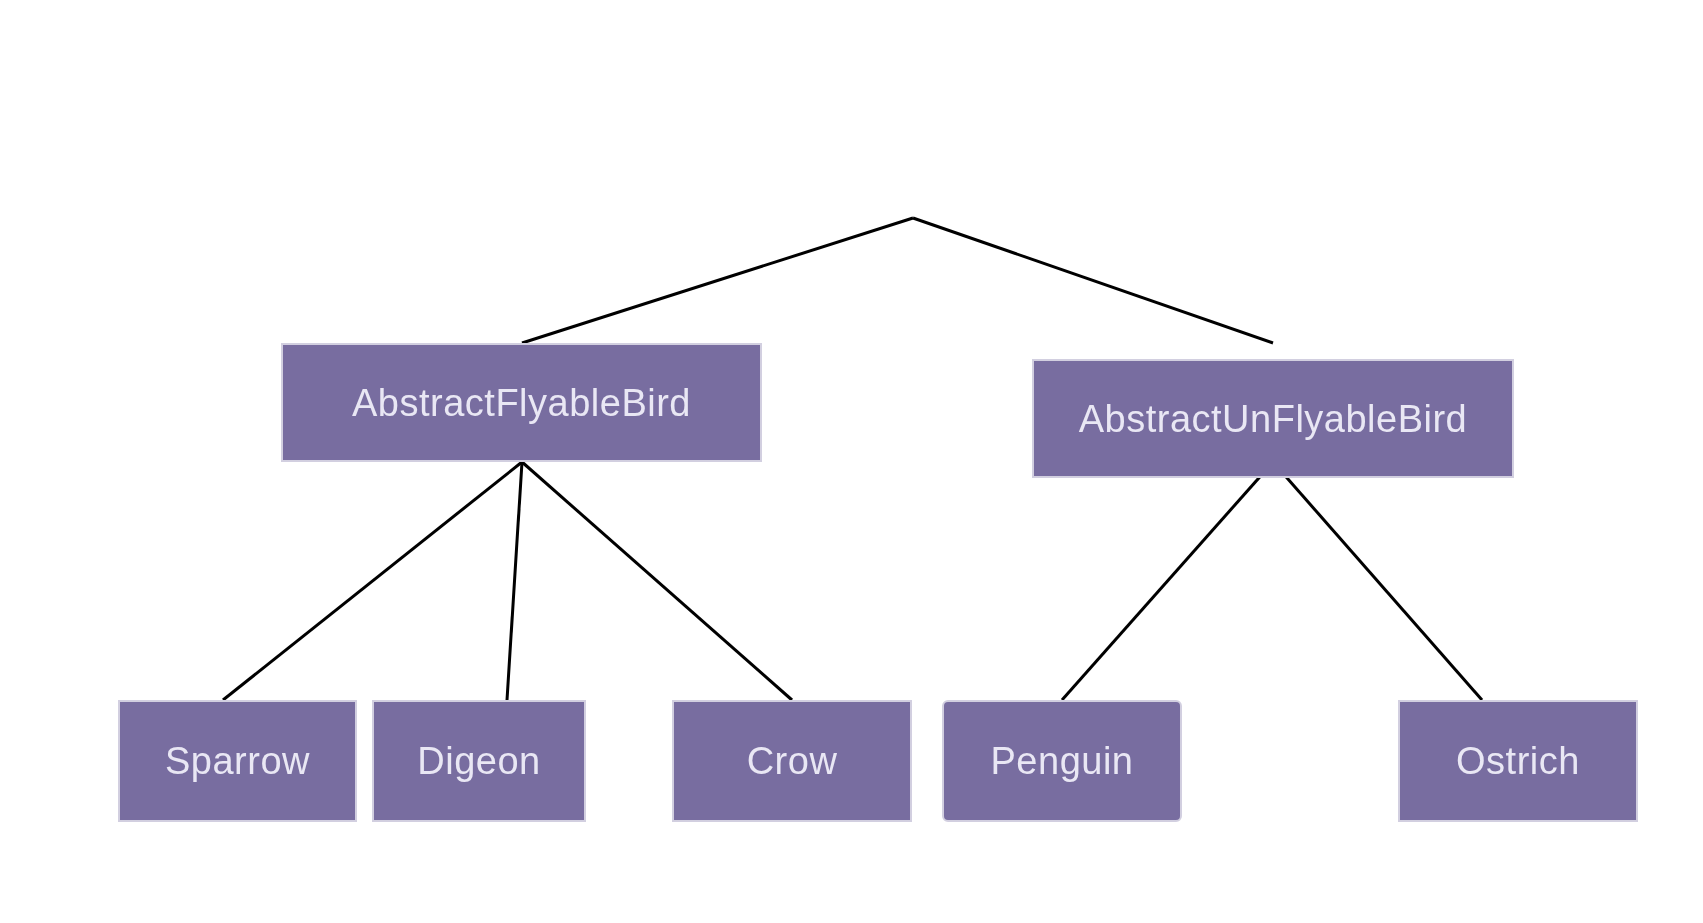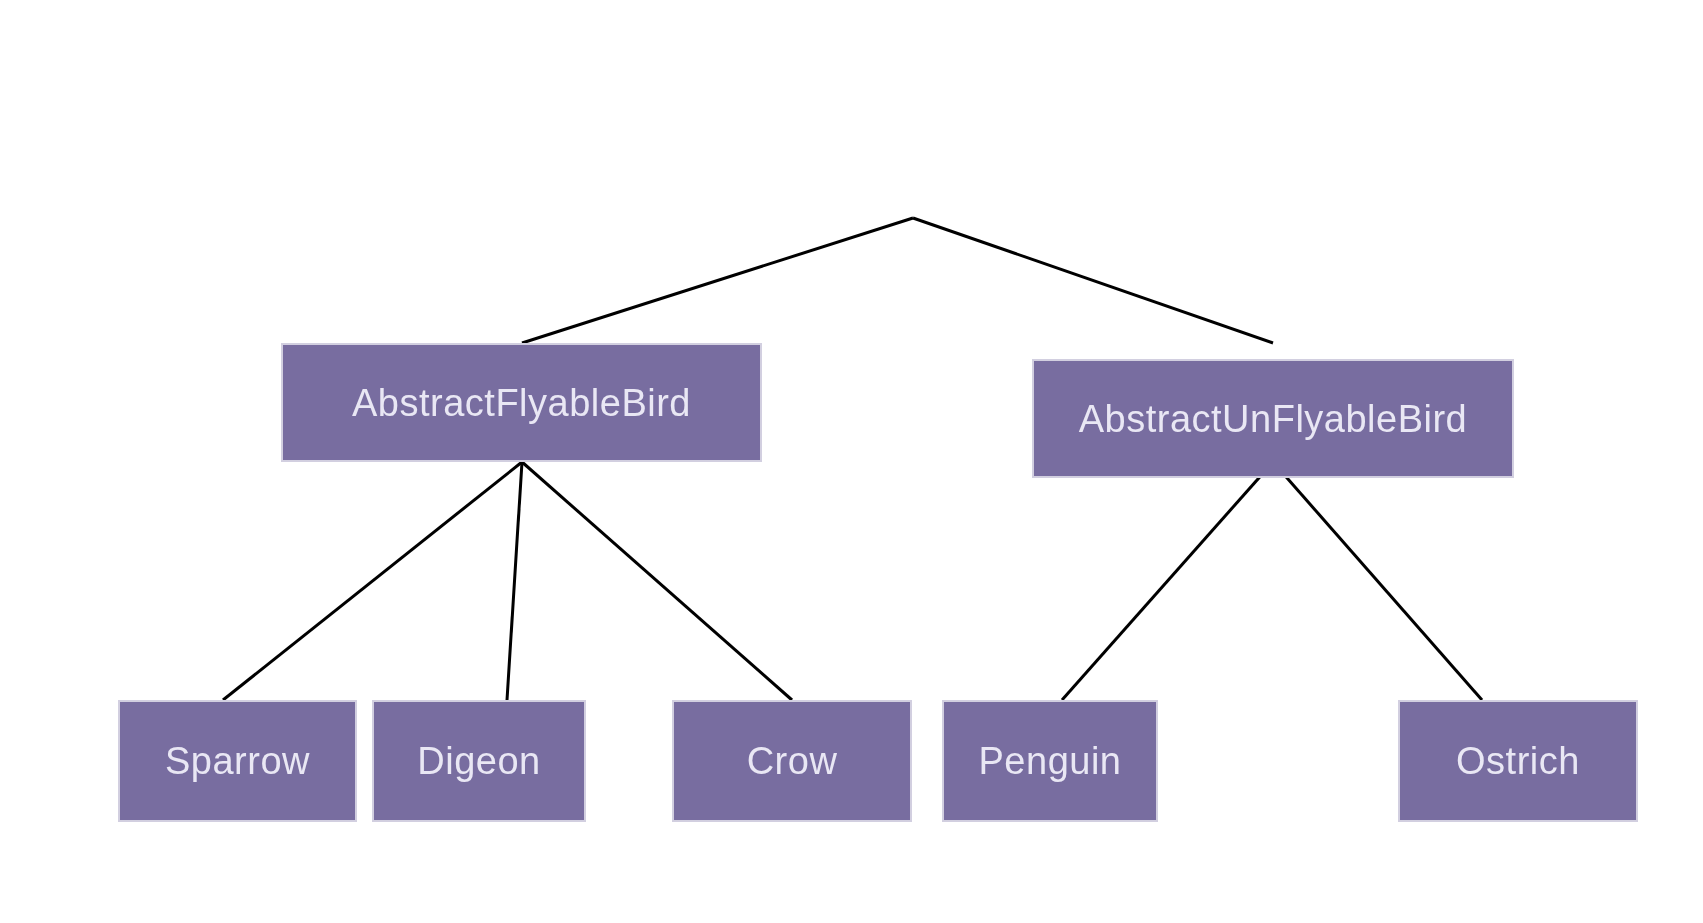--- a/index.html
+++ b/index.html
@@ -41,21 +41,21 @@
     line-height: 1;
     white-space: nowrap;
     letter-spacing: 0.5px;
   }
   .n-abstractbird          { left: 671px;  top: 102px; width: 484px; height: 116px; }
   .n-abstractflyablebird   { left: 281px;  top: 343px; width: 481px; height: 119px; }
   .n-abstractunflyablebird { left: 1032px; top: 343px; width: 482px; height: 119px; margin-top: 16px; }
   .n-sparrow               { left: 103px;  top: 700px; width: 239px; height: 122px; margin-left: 15px; }
   .n-digeon                { left: 372px;  top: 700px; width: 214px; height: 122px; }
   .n-crow                  { left: 672px;  top: 700px; width: 240px; height: 122px; }
-  .n-penguin               { left: 942px;  top: 700px; width: 216px; height: 122px; }
+  .n-penguin               { left: 942px;  top: 700px; width: 240px; height: 122px; border-radius: 6px; }
   .n-ostrich               { left: 1362px; top: 700px; width: 240px; height: 122px; margin-left: 36px; }
 </style>
 </head>
 <body>
 
 <div class="canvas">
 
   <svg class="edges" width="1703" height="923" viewBox="0 0 1703 923" aria-hidden="true">
     <line x1="913" y1="218" x2="522" y2="343"></line>
     <line x1="913" y1="218" x2="1273" y2="343"></line>

